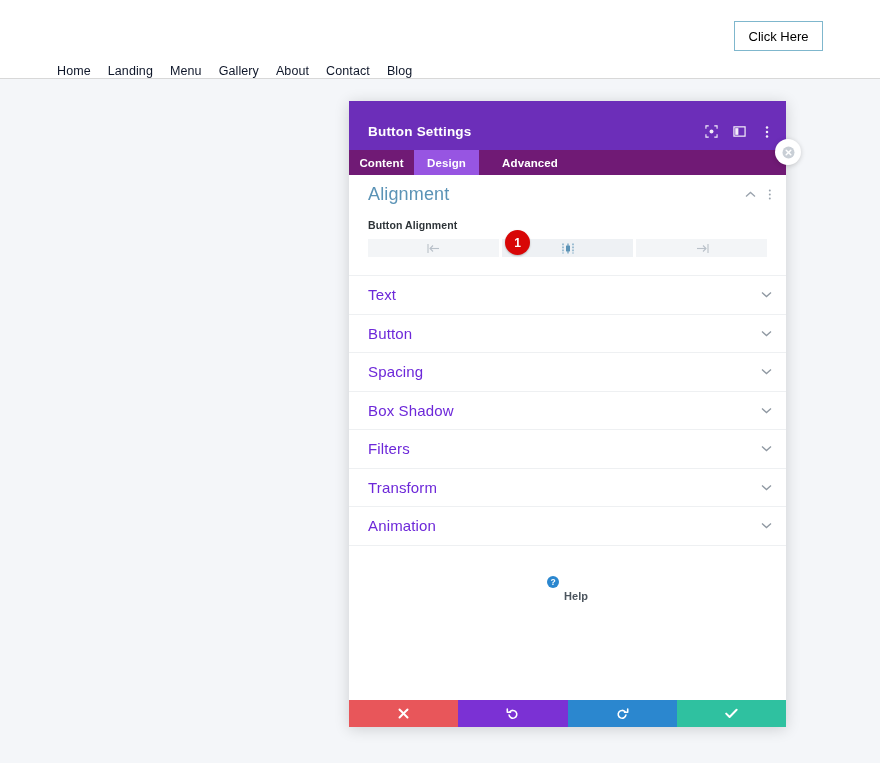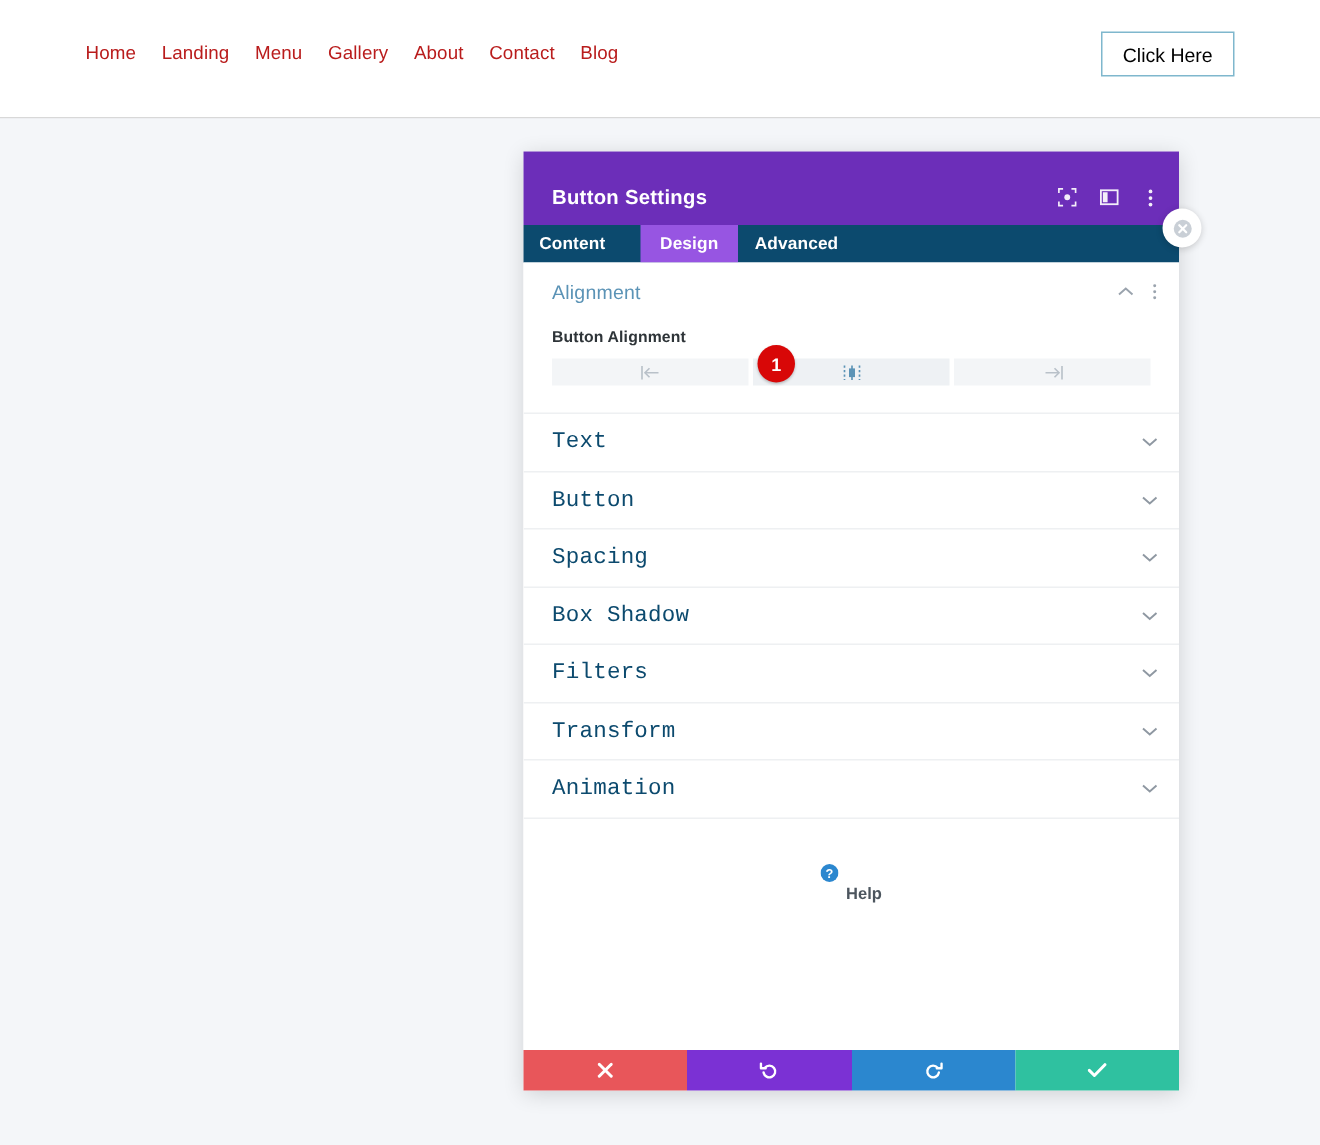--- a/index.html
+++ b/index.html
@@ -28,24 +28,25 @@
   .nav-list {
     position: absolute;
     left: 57px;
     top: 28px;
     display: flex;
     align-items: center;
     gap: 17px;
   }
   .nav-item {
     font-size: 12.5px;
-    color: #b91c1c;
+    color: #0f172a;
     letter-spacing: .1px;
     white-space: nowrap;
     cursor: pointer;
+    margin-top: 36px;
   }
   .cta-button {
     position: absolute;
     right: 57px;
     top: 21px;
     width: 89px;
     height: 30px;
     border: 1px solid #7fb7cd;
     color: #000000;
     background: #ffffff;
@@ -105,38 +106,38 @@
     height: 14px;
     display: flex;
     align-items: center;
     justify-content: center;
     cursor: pointer;
     opacity: .92;
   }
 
   .modal-tabs {
     height: 25px;
-    background: #0c4a6e;
+    background: #701a75;
     display: flex;
     flex: none;
   }
   .modal-tab {
     color: #ffffff;
     font-size: 11.5px;
     font-weight: bold;
     display: flex;
     align-items: center;
     justify-content: center;
     width: 65px;
     height: 100%;
     cursor: pointer;
     letter-spacing: .1px;
   }
-  .modal-tab.wide { width: 78px; }
-  .modal-tab.active { background: #9755e2; margin-left: 13px; }
+  .modal-tab.wide { width: 78px; margin-left: 12px; }
+  .modal-tab.active { background: #9755e2; }
 
   .search-row {
     height: 26px;
     background: #f7f8fa;
     border-bottom: 1px solid #eceef1;
     display: flex;
     align-items: center;
     padding: 0 6px 0 19px;
     flex: none;
     box-sizing: border-box;
@@ -175,21 +176,21 @@
   
   .group-open-head {
     height: 38px;
     display: flex;
     align-items: center;
     padding: 0 14px 0 19px;
     box-sizing: border-box;
   }
   .group-open-title {
     flex: 1;
-    font-size: 13px;
+    font-size: 18px;
     color: #5b93b6;
     letter-spacing: .15px;
   }
   .group-head-icons {
     display: flex;
     align-items: center;
     gap: 12px;
   }
   .chev-up, .kebab {
     cursor: pointer;
@@ -229,23 +230,22 @@
     border-top: 1px solid #eef0f2;
     display: flex;
     align-items: center;
     padding: 0 14px 0 19px;
     box-sizing: border-box;
     cursor: pointer;
   }
   .group-row-title {
     flex: 1;
     font-size: 15px;
-    color: #0c4a6e;
+    color: #6d28d9;
     letter-spacing: .15px;
-    font-family: Liberation Mono, monospace;
   }
   .chev-down {
     display: flex;
     align-items: center;
     justify-content: center;
   }
 
   .help-area {
     border-top: 1px solid #eef0f2;
     display: flex;

